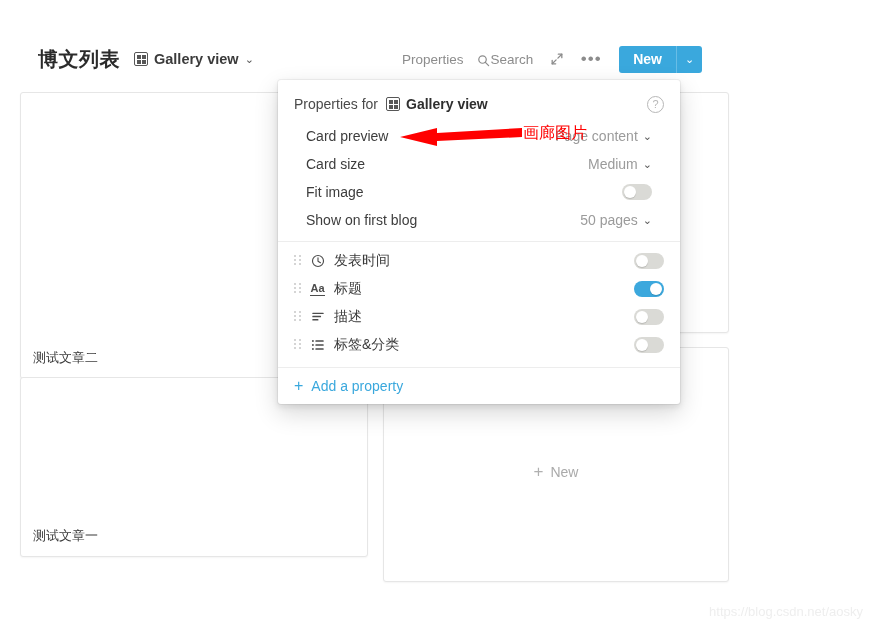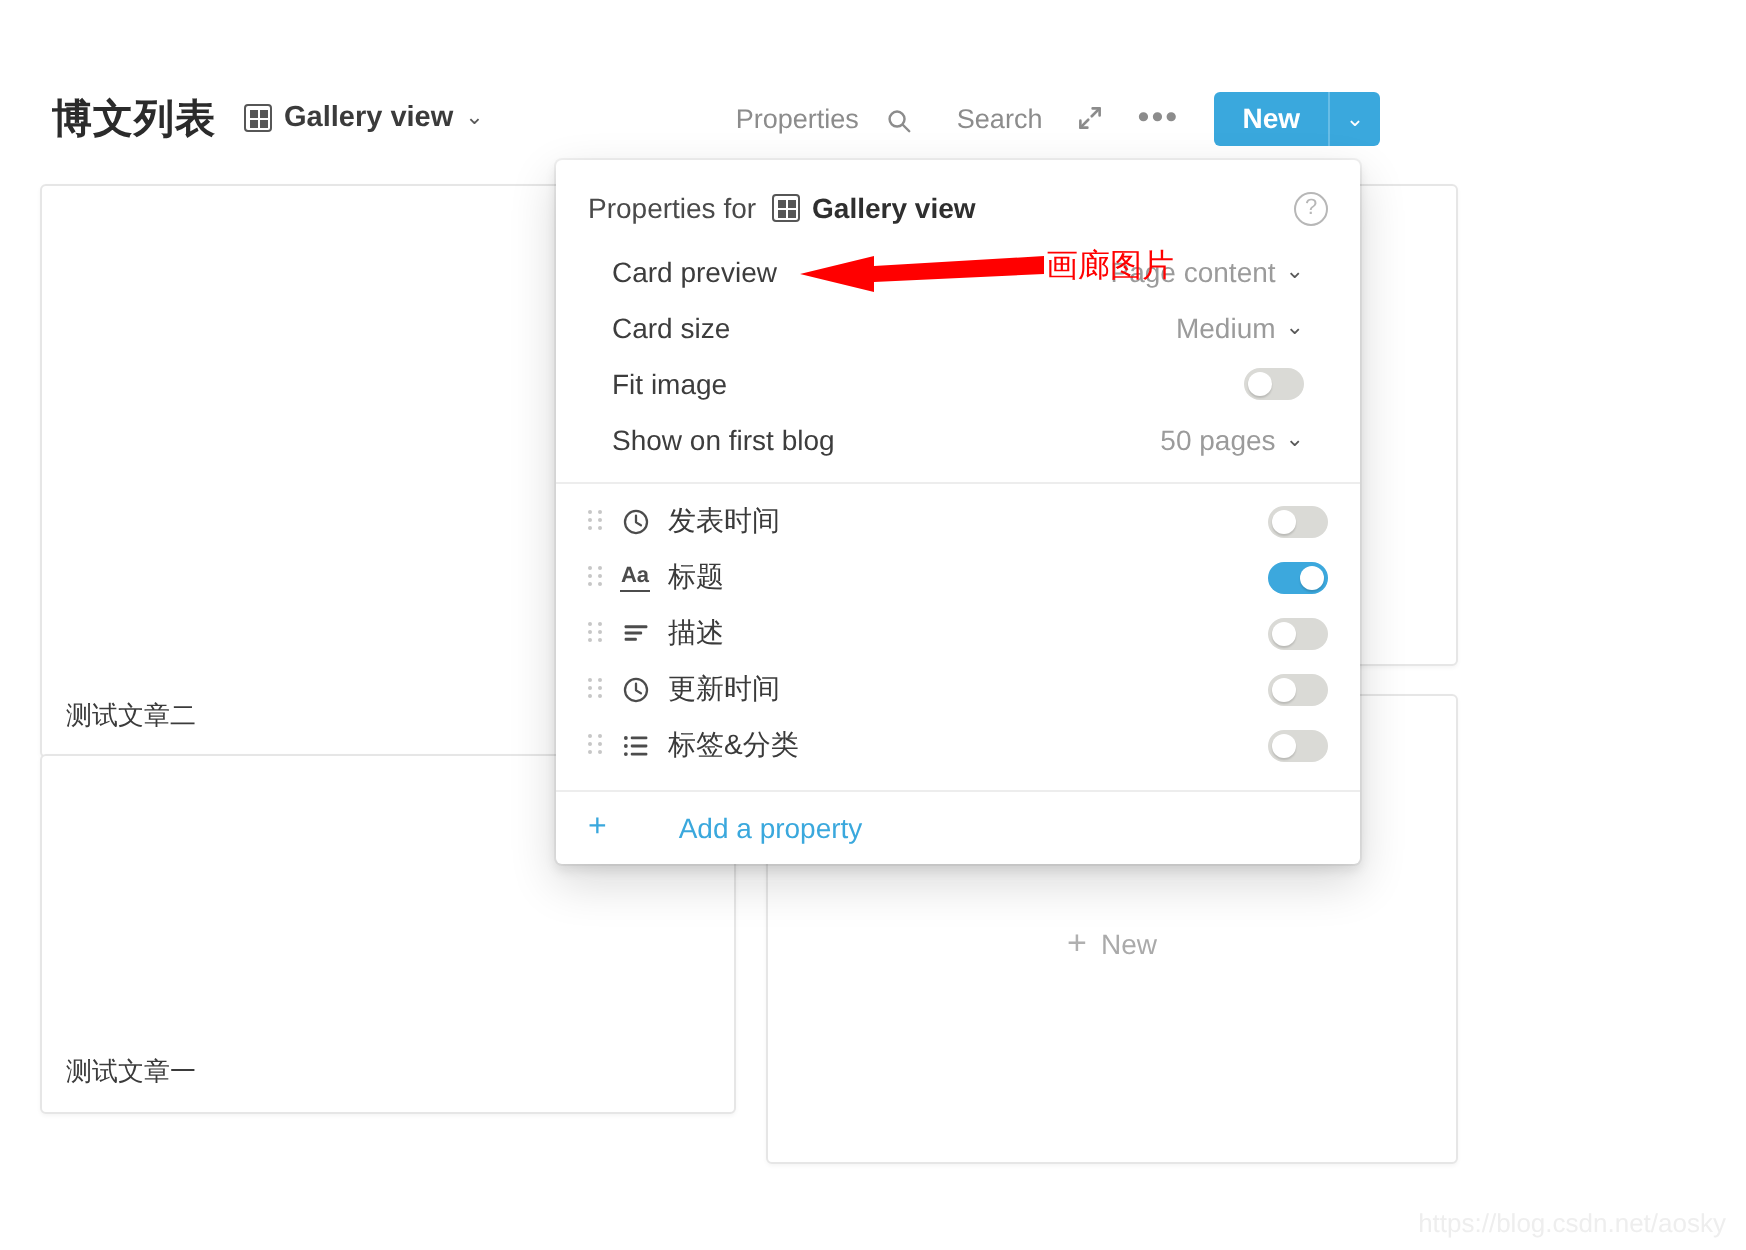--- a/index.html
+++ b/index.html
@@ -7,21 +7,21 @@
     width: 873px; height: 625px;
     background: #ffffff;
     font-family: "Liberation Sans", "DejaVu Sans", sans-serif;
     overflow: hidden;
     position: relative;
   }
 
   
   .header {
     position: absolute;
-    left: 4px; top: 35px;
+    left: 16px; top: 35px;
     width: 708px; height: 48px;
     display: flex; align-items: center;
   }
   .page-title {
     margin-left: 22px;
     font-size: 20px;
     font-weight: bold;
     color: #2b2b2b;
     letter-spacing: 0.5px;
   }
@@ -54,21 +54,21 @@
   .header-right {
     margin-left: auto;
     display: flex; align-items: center;
     gap: 14px;
     padding-right: 22px;
   }
   .hdr-link {
     font-size: 13.5px; color: #8c8c8c; cursor: pointer; white-space: nowrap;
   }
   .hdr-search {
-    display: flex; align-items: flex-end; gap: 22px;
+    display: flex; align-items: flex-end; gap: 0;
     font-size: 13.5px; color: #8c8c8c; cursor: pointer;
   }
   .icon-svg { display: block; }
   .hdr-icon-btn {
     display: flex; align-items: center; justify-content: center;
     width: 20px; height: 20px; cursor: pointer; color: #8c8c8c;
   }
   .dots {
     font-size: 17px; color: #8c8c8c; line-height: 6px; letter-spacing: 1px;
   }
@@ -242,21 +242,21 @@
   .popup-footer {
     border-top: 1px solid #ededed;
     margin-top: 8px;
     height: 37px;
     display: flex; align-items: center;
     padding: 0 16px;
     gap: 8px;
     cursor: pointer;
   }
   .footer-plus { color: #3aa8dd; font-size: 16px; line-height: 1; }
-  .footer-label { color: #3aa8dd; font-size: 14px; margin-left: 28px; }
+  .footer-label { color: #3aa8dd; font-size: 14px; }
 
   
   .annotation-layer {
     position: absolute; left: 0; top: 0;
     width: 873px; height: 625px;
     pointer-events: none;
     z-index: 40;
   }
   .annot-text {
     position: absolute;
@@ -439,38 +439,20 @@
       <svg class="icon-svg" width="14" height="14" viewBox="0 0 16 16">
         <rect x="1.5" y="3" width="13" height="1.7" rx="0.6" fill="#4c4c4c"></rect>
         <rect x="1.5" y="6.6" width="10" height="1.7" rx="0.6" fill="#4c4c4c"></rect>
         <rect x="1.5" y="10.2" width="7" height="1.7" rx="0.6" fill="#4c4c4c"></rect>
       </svg>
     </span>
     <span class="prop-label">描述</span>
     <span class="toggle"></span>
   </div>
 
-  <div class="prop-row">
-    <span class="drag-handle">
-        <i></i>
-        <i></i>
-        <i></i>
-        <i></i>
-        <i></i>
-        <i></i>
-      </span>
-    <span class="prop-icon">
-      <svg class="icon-svg" width="14" height="14" viewBox="0 0 16 16">
-        <circle cx="8" cy="8" r="6.3" fill="none" stroke="#4c4c4c" stroke-width="1.3"></circle>
-        <path d="M8 4.3V8.2l2.8 1.7" fill="none" stroke="#4c4c4c" stroke-width="1.3" stroke-linecap="round" stroke-linejoin="round"></path>
-      </svg>
-    </span>
-    <span class="prop-label">更新时间</span>
-    <span class="toggle"></span>
-  </div>
 
   <div class="prop-row">
     <span class="drag-handle">
         <i></i>
         <i></i>
         <i></i>
         <i></i>
         <i></i>
         <i></i>
       </span>

